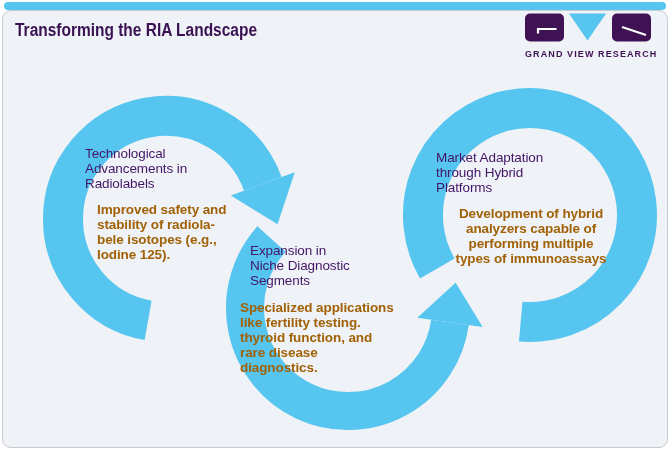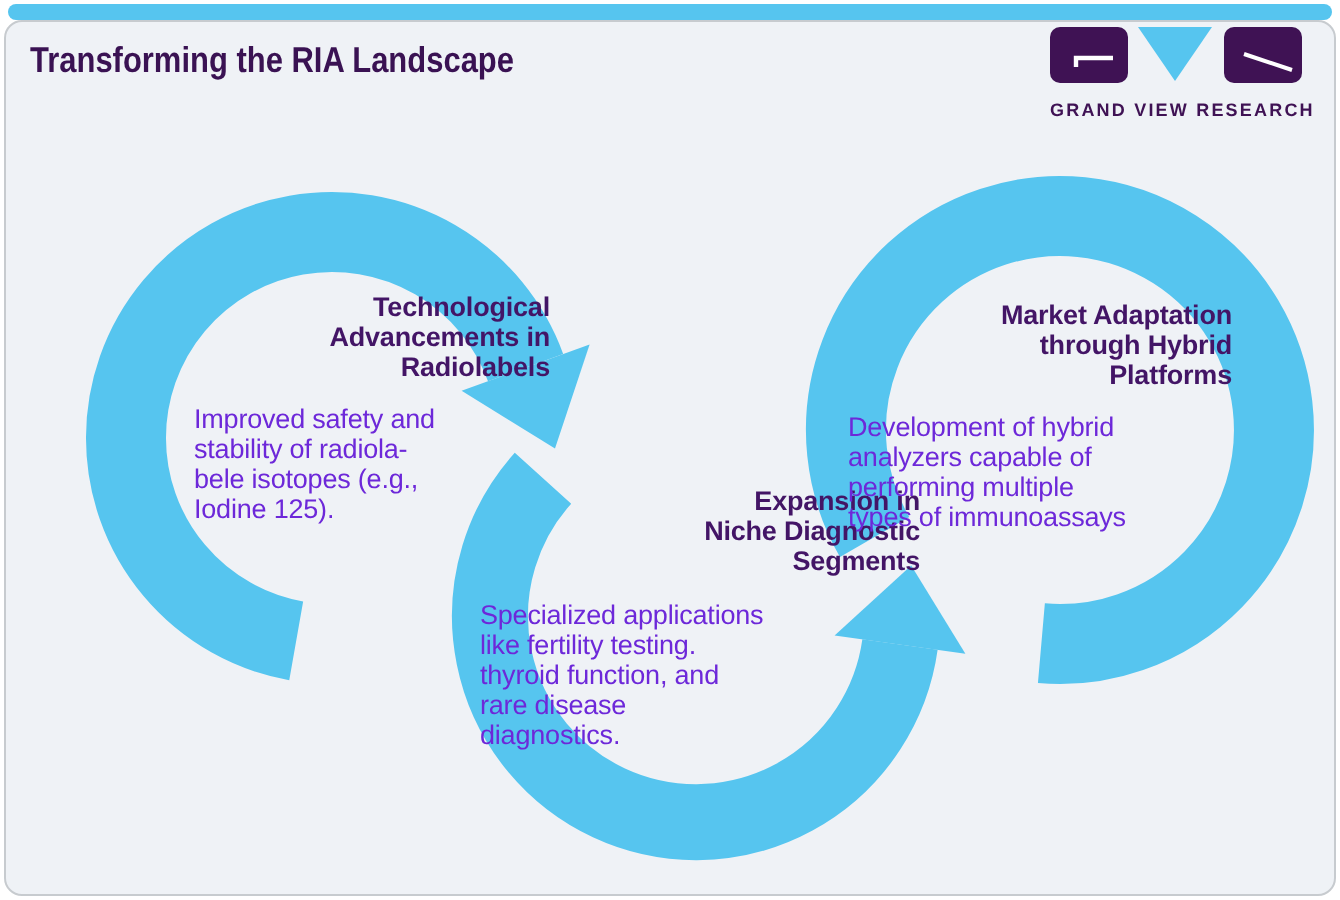--- a/index.html
+++ b/index.html
@@ -24,34 +24,34 @@
   }
   .logo{position:absolute;left:525px;top:13px;width:126px;text-align:center;}
   .logo-word{
     font-size:9px;font-weight:bold;color:#3F1254;letter-spacing:1.1px;
     margin-top:3px;white-space:nowrap;
   }
   svg.diagram{position:absolute;left:0;top:0;}
   .ring{fill:none;stroke:#56C5EF;}
   .arrow{fill:#56C5EF;stroke:none;}
   .step-title{
-    position:absolute;text-align:right;font-weight:bold;
+    position:absolute;text-align:left;font-weight:normal;
     font-size:13.5px;line-height:15px;color:#431566;
     white-space:pre-line;letter-spacing:-0.1px;
   }
   .step-body{
-    position:absolute;font-size:13.5px;line-height:15px;color:#6d28d9;
-    white-space:pre-line;letter-spacing:-0.1px;
+    position:absolute;font-size:13.5px;line-height:15px;color:#a16207;
+    white-space:pre-line;letter-spacing:-0.1px;font-weight:bold;
   }
   #step1-title{left:85px;top:146px;width:190px;}
   #step1-body{left:97px;top:202px;width:180px;text-align:left;}
-  #step2-title{left:280px;top:243px;width:180px;}
+  #step2-title{left:250px;top:243px;width:180px;}
   #step2-body{left:240px;top:300px;width:224px;text-align:left;}
   #step3-title{left:436px;top:150px;width:180px;}
-  #step3-body{left:424px;top:206px;width:214px;text-align:left;}
+  #step3-body{left:424px;top:206px;width:214px;text-align:center;}
 </style>
 </head>
 <body>
 
 <div class="accent-bar"></div>
 
 <div class="card"></div>
 
 <div class="page-title">Transforming the RIA Landscape</div>
 

